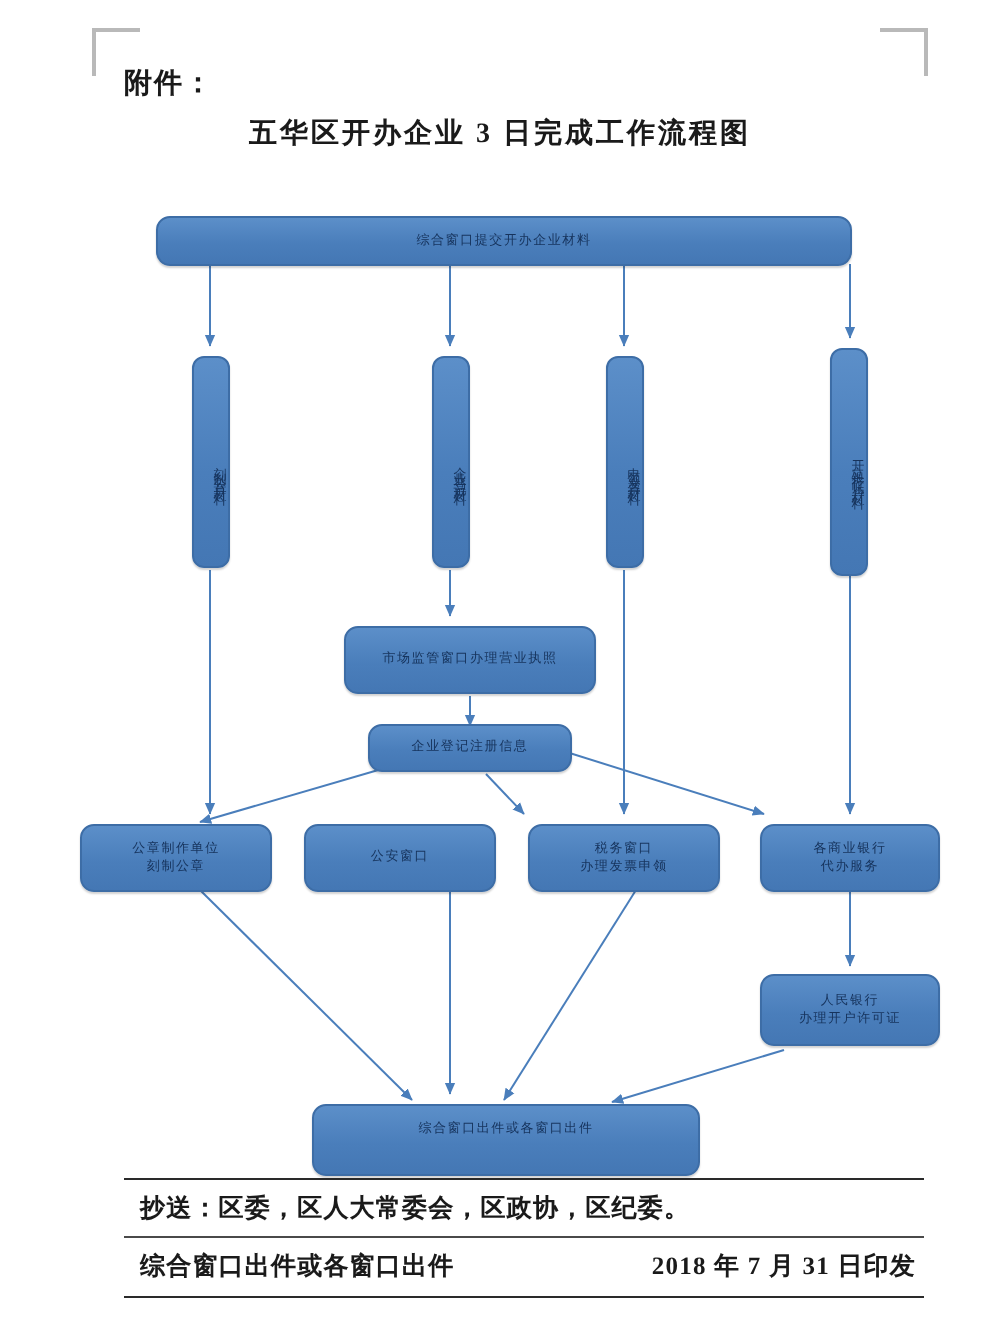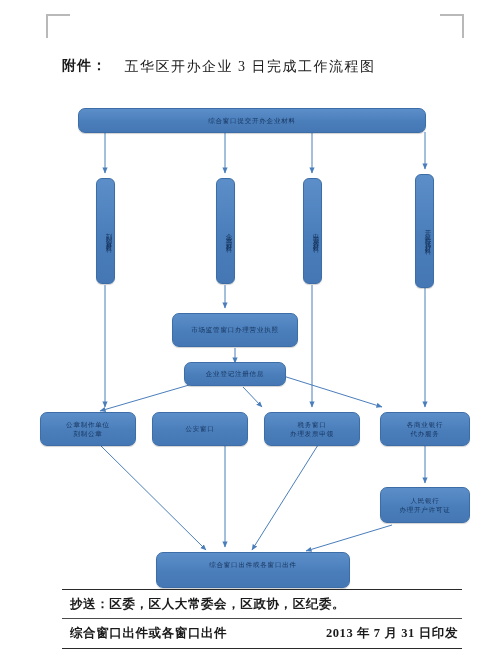--- a/index.html
+++ b/index.html
@@ -8,22 +8,22 @@
     font-family:"Liberation Serif","DejaVu Serif",serif;
     color:#1a1a1a;
   }
   .page{position:absolute;inset:0;}
 
   
   .crop{position:absolute;width:22px;height:22px;}
   .crop.tl{left:46px;top:14px;border-left:2px solid #b9b9b9;border-top:2px solid #b9b9b9;}
   .crop.tr{right:36px;top:14px;border-right:2px solid #b9b9b9;border-top:2px solid #b9b9b9;}
 
-  .attach{position:absolute;left:62px;top:33px;font-size:14px;font-weight:bold;letter-spacing:1px;margin-top:24px;}
-  .title{position:absolute;left:0;right:0;top:58px;text-align:center;font-size:14px;font-weight:normal;letter-spacing:1.5px;}
+  .attach{position:absolute;left:62px;top:33px;font-size:14px;font-weight:bold;letter-spacing:1px;}
+  .title{position:absolute;left:0;right:0;top:58px;text-align:center;font-size:14px;font-weight:bold;letter-spacing:1.5px;}
 
   
   .flow{position:absolute;left:0;top:95px;width:500px;height:480px;}
   .svgwrap{position:absolute;inset:0;}
   svg{display:block;width:500px;height:480px;}
 
   .node{
     position:absolute;box-sizing:border-box;
     background:linear-gradient(#5c8fc9,#4a7ebb 55%,#4477b4);
     border:1px solid #3d6da6;
@@ -165,18 +165,18 @@
   </div>
 
   <div class="footer">
     <div class="rule"></div>
     <div class="frow one">
       <span class="fleft">抄送：区委，区人大常委会，区政协，区纪委。</span>
     </div>
     <div class="rule thin"></div>
     <div class="frow">
       <span class="fleft">综合窗口出件或各窗口出件</span>
-      <span class="fright">2013 年 7 月 31 日印发</span>
+      <span class="fright">2018 年 7 月 31 日印发</span>
     </div>
     <div class="rule"></div>
   </div>
 
 </div>
 
 </body></html>

